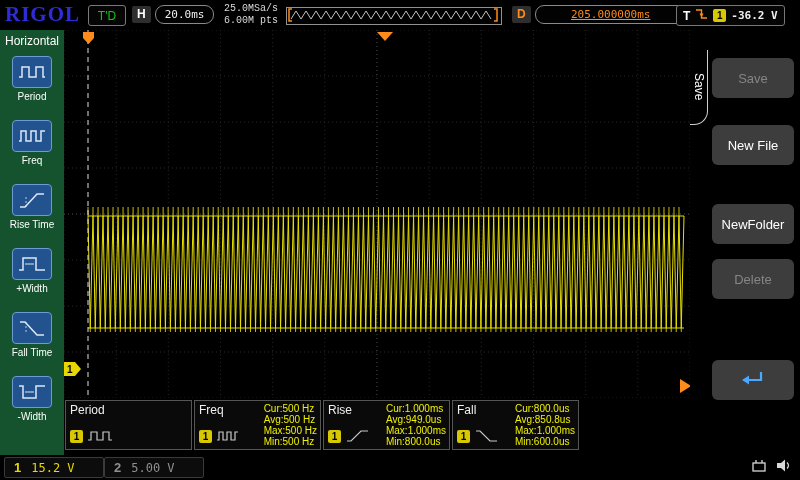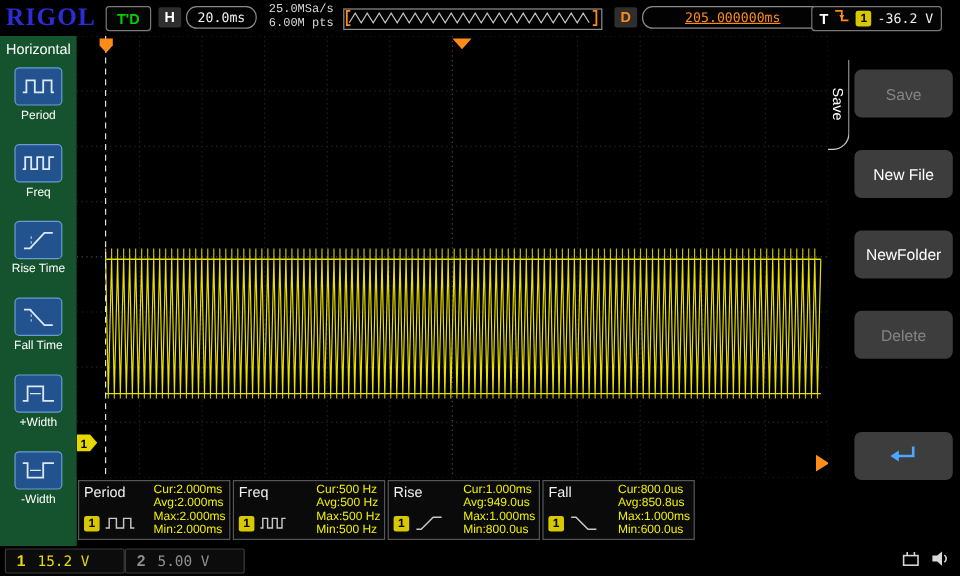--- a/index.html
+++ b/index.html
@@ -4,36 +4,36 @@
 <style>
   html,body{margin:0;padding:0;background:#000;}
   .screen{position:relative;width:800px;height:480px;background:#000;overflow:hidden;
           font-family:"Liberation Sans",sans-serif;-webkit-user-select:none;}
 
   
   .topbar{position:absolute;left:0;top:0;width:800px;height:30px;background:#000;}
   .logo{position:absolute;left:5px;top:2px;font-family:"Liberation Serif",serif;
         font-weight:bold;font-size:21px;color:#2d2dd8;letter-spacing:1px;}
   .trigd{position:absolute;left:88px;top:5px;width:36px;height:19px;border:1px solid #7a7a7a;
-         border-radius:3px;background:#050505;color:#00d200;font-weight:bold;font-size:12px;
+         border-radius:3px;background:#050505;color:#00d200;font-weight:normal;font-size:12px;
          display:flex;align-items:center;justify-content:center;}
   .hgroup{position:absolute;left:132px;top:5px;height:19px;display:flex;align-items:center;gap:4px;}
   .keyletter{color:#fff;font-weight:bold;font-size:12px;background:#2e2e2e;padding:2px 5px;border-radius:2px;line-height:13px;}
   .pill{height:17px;display:flex;align-items:center;padding:0 9px;border:1px solid #8a8a8a;border-radius:9px;
         background:#020202;color:#f0f0f0;font-family:"DejaVu Sans Mono",monospace;font-size:11px;}
   .acq{position:absolute;left:224px;top:3px;color:#d8d8d8;font-size:10px;
        font-family:Liberation Mono, monospace;line-height:12px;}
   .preview{position:absolute;left:286px;top:7px;width:214px;height:16px;border:1px solid #909090;background:#000;}
   .dgroup{position:absolute;left:512px;top:5px;height:19px;display:flex;align-items:center;gap:4px;}
   .dletter{color:#ff8c1a;}
   .dvalue{color:#ff8c1a;width:132px;justify-content:center;text-decoration:underline;}
   .tgroup{position:absolute;left:676px;top:5px;height:19px;border:1px solid #777;border-radius:3px;
           display:flex;align-items:center;gap:5px;padding:0 6px;background:#050505;}
   .tletter{color:#fff;font-weight:bold;font-size:12px;}
-  .tlevel{color:#f0f0f0;font-size:11px;font-family:"DejaVu Sans Mono",monospace;}
+  .tlevel{color:#f0f0f0;font-size:11px;font-family:"DejaVu Sans Mono",monospace;font-weight:bold;}
   .chbadge{width:13px;height:13px;background:#d8c800;color:#000;font-weight:bold;font-size:10px;
            border-radius:2px;display:flex;align-items:center;justify-content:center;}
 
   
   .sidebar{position:absolute;left:0;top:30px;width:64px;height:425px;background:#14532d;}
   .sb-title{color:#fff;font-size:12px;text-align:center;margin:4px 0 2px;}
   .sb-item{height:64px;display:flex;flex-direction:column;align-items:center;padding-top:6px;box-sizing:border-box;cursor:pointer;}
   .sb-icon{width:38px;height:30px;background:#23538f;border:1px solid #6b9bd2;border-radius:4px;
            display:flex;align-items:center;justify-content:center;}
   .sb-label{color:#fff;font-size:10px;margin-top:3px;text-align:center;line-height:11px;white-space:nowrap;}
@@ -139,35 +139,35 @@
             <path d="M3,18 h5 l12,-13 h7" stroke="#dce8f8" stroke-width="1.5" fill="none"></path>
             <path d="M9,18 V6" stroke="#dce8f8" stroke-width="0.8" stroke-dasharray="2 2" fill="none"></path>
           </svg>
       </span>
       <span class="sb-label">Rise Time</span>
     </div>
 
     <div class="sb-item">
       <span class="sb-icon">
         <svg width="30" height="22" viewBox="0 0 30 22">
+            <path d="M2,17 h4 v-12 h13 v12 h9" stroke="#dce8f8" stroke-width="1.5" fill="none"></path>
+            <path d="M8,11 h9" stroke="#dce8f8" stroke-width="1" fill="none"></path>
+          </svg>
+      </span>
+      <span class="sb-label">+Width</span>
+    </div>
+
+    <div class="sb-item">
+      <span class="sb-icon">
+        <svg width="30" height="22" viewBox="0 0 30 22">
             <path d="M3,5 h5 l12,13 h7" stroke="#dce8f8" stroke-width="1.5" fill="none"></path>
             <path d="M9,5 V17" stroke="#dce8f8" stroke-width="0.8" stroke-dasharray="2 2" fill="none"></path>
           </svg>
       </span>
       <span class="sb-label">Fall Time</span>
-    </div>
-
-    <div class="sb-item">
-      <span class="sb-icon">
-        <svg width="30" height="22" viewBox="0 0 30 22">
-            <path d="M2,17 h4 v-12 h13 v12 h9" stroke="#dce8f8" stroke-width="1.5" fill="none"></path>
-            <path d="M8,11 h9" stroke="#dce8f8" stroke-width="1" fill="none"></path>
-          </svg>
-      </span>
-      <span class="sb-label">+Width</span>
     </div>
 
     <div class="sb-item">
       <span class="sb-icon">
         <svg width="30" height="22" viewBox="0 0 30 22">
             <path d="M2,5 h4 v12 h13 v-12 h9" stroke="#dce8f8" stroke-width="1.5" fill="none"></path>
             <path d="M8,11 h9" stroke="#dce8f8" stroke-width="1" fill="none"></path>
           </svg>
       </span>
       <span class="sb-label">-Width</span>
@@ -218,26 +218,20 @@
   <div class="measrow">
 
     <div class="mpanel">
       <div class="mp-title">Period</div>
       <div class="mp-src">
         <span class="chbadge">1</span>
         <svg width="26" height="16" viewBox="0 0 26 16">
           <path d="M1,12 h3 v-8 h6 v8 h6 v-8 h6 v8 h3" stroke="#c8c8c8" stroke-width="1.2" fill="none"></path>
           </svg>
       </div>
-      <div class="mp-vals">
-        <div>Cur:2.000ms</div>
-        <div>Avg:2.000ms</div>
-        <div>Max:2.000ms</div>
-        <div>Min:2.000ms</div>
-      </div>
     </div>
 
     <div class="mpanel">
       <div class="mp-title">Freq</div>
       <div class="mp-src">
         <span class="chbadge">1</span>
         <svg width="26" height="16" viewBox="0 0 26 16">
           <path d="M1,12 h2 v-8 h4 v8 h4 v-8 h4 v8 h4 v-8 h3" stroke="#c8c8c8" stroke-width="1.2" fill="none"></path>
           </svg>
       </div>
@@ -279,21 +273,21 @@
         <div>Max:1.000ms</div>
         <div>Min:600.0us</div>
       </div>
     </div>
   </div>
 
   <div class="rmenu">
     <div class="rtab">Save</div>
     <div class="rbtn disabled" style="top:28px;">Save</div>
     <div class="rbtn" style="top:95px;">New File</div>
-    <div class="rbtn" style="top:162px;text-align:right;">NewFolder</div>
+    <div class="rbtn" style="top:174px;text-align:right;">NewFolder</div>
     <div class="rbtn disabled" style="top:229px;">Delete</div>
     <div class="rbtn" style="top:330px;">
       <span>
         <svg width="28" height="20" viewBox="0 0 28 20">
           <path d="M22,3 V11 H9" stroke="#4aa8ff" stroke-width="2.2" fill="none"></path>
           <polygon points="3,11 10,6.5 10,15.5" fill="#4aa8ff"></polygon>
         </svg>
       </span>
     </div>
   </div>

